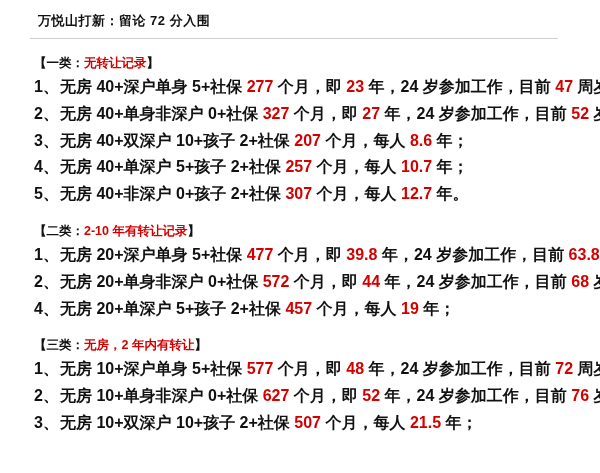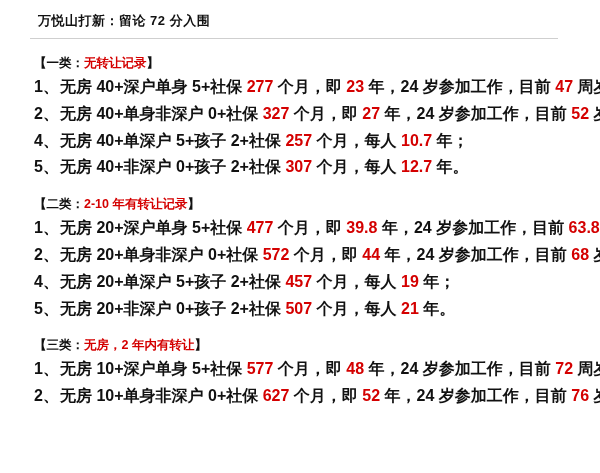--- a/index.html
+++ b/index.html
@@ -72,29 +72,30 @@
 <body>
 
 <div class="page">
   <div class="title">万悦山打新：留论 72 分入围</div>
   <hr class="rule">
   <div id="sections">
       <div class="section">
         <div class="section-head"><span class="hk">【一类：</span><span class="hred">无转让记录</span><span class="hk">】</span></div>
         <div class="line"><span class="num">1、</span><span class="k">无房 40+深户单身 5+社保 </span><span class="r">277</span><span class="k"> 个月，即 </span><span class="r">23</span><span class="k"> 年，24 岁参加工作，目前 </span><span class="r">47</span><span class="k"> 周岁</span></div>
         <div class="line"><span class="num">2、</span><span class="k">无房 40+单身非深户 0+社保 </span><span class="r">327</span><span class="k"> 个月，即 </span><span class="r">27</span><span class="k"> 年，24 岁参加工作，目前 </span><span class="r">52</span><span class="k"> 岁；</span></div>
+        <div class="line"><span class="num">3、</span><span class="k">无房 40+双深户 10+孩子 2+社保 </span><span class="r">207</span><span class="k"> 个月，每人 </span><span class="r">8.6</span><span class="k"> 年；</span></div>
         <div class="line"><span class="num">4、</span><span class="k">无房 40+单深户 5+孩子 2+社保 </span><span class="r">257</span><span class="k"> 个月，每人 </span><span class="r">10.7</span><span class="k"> 年；</span></div>
         <div class="line"><span class="num">5、</span><span class="k">无房 40+非深户 0+孩子 2+社保 </span><span class="r">307</span><span class="k"> 个月，每人 </span><span class="r">12.7</span><span class="k"> 年。</span></div>
       </div>
       <div class="section">
         <div class="section-head"><span class="hk">【二类：</span><span class="hred">2-10 年有转让记录</span><span class="hk">】</span></div>
         <div class="line"><span class="num">1、</span><span class="k">无房 20+深户单身 5+社保 </span><span class="r">477</span><span class="k"> 个月，即 </span><span class="r">39.8</span><span class="k"> 年，24 岁参加工作，目前 </span><span class="r">63.8</span><span class="k"> 岁；</span></div>
         <div class="line"><span class="num">2、</span><span class="k">无房 20+单身非深户 0+社保 </span><span class="r">572</span><span class="k"> 个月，即 </span><span class="r">44</span><span class="k"> 年，24 岁参加工作，目前 </span><span class="r">68</span><span class="k"> 岁；</span></div>
         <div class="line"><span class="num">4、</span><span class="k">无房 20+单深户 5+孩子 2+社保 </span><span class="r">457</span><span class="k"> 个月，每人 </span><span class="r">19</span><span class="k"> 年；</span></div>
-        <div class="line"><span class="num">5、</span><span class="k">无房 20+非深户 0+孩子 2+社保 </span><span class="r">507</span><span class="k"> 个月，每人 </span><span class="r">21</span><span class="k"> 年。</span></div>
       </div>
       <div class="section">
         <div class="section-head"><span class="hk">【三类：</span><span class="hred">无房，2 年内有转让</span><span class="hk">】</span></div>
         <div class="line"><span class="num">1、</span><span class="k">无房 10+深户单身 5+社保 </span><span class="r">577</span><span class="k"> 个月，即 </span><span class="r">48</span><span class="k"> 年，24 岁参加工作，目前 </span><span class="r">72</span><span class="k"> 周岁</span></div>
         <div class="line"><span class="num">2、</span><span class="k">无房 10+单身非深户 0+社保 </span><span class="r">627</span><span class="k"> 个月，即 </span><span class="r">52</span><span class="k"> 年，24 岁参加工作，目前 </span><span class="r">76</span><span class="k"> 岁；</span></div>
+        <div class="line"><span class="num">3、</span><span class="k">无房 10+双深户 10+孩子 2+社保 </span><span class="r">507</span><span class="k"> 个月，每人 </span><span class="r">21.5</span><span class="k"> 年；</span></div>
       </div>
     </div>
 </div>
 
 </body></html>

